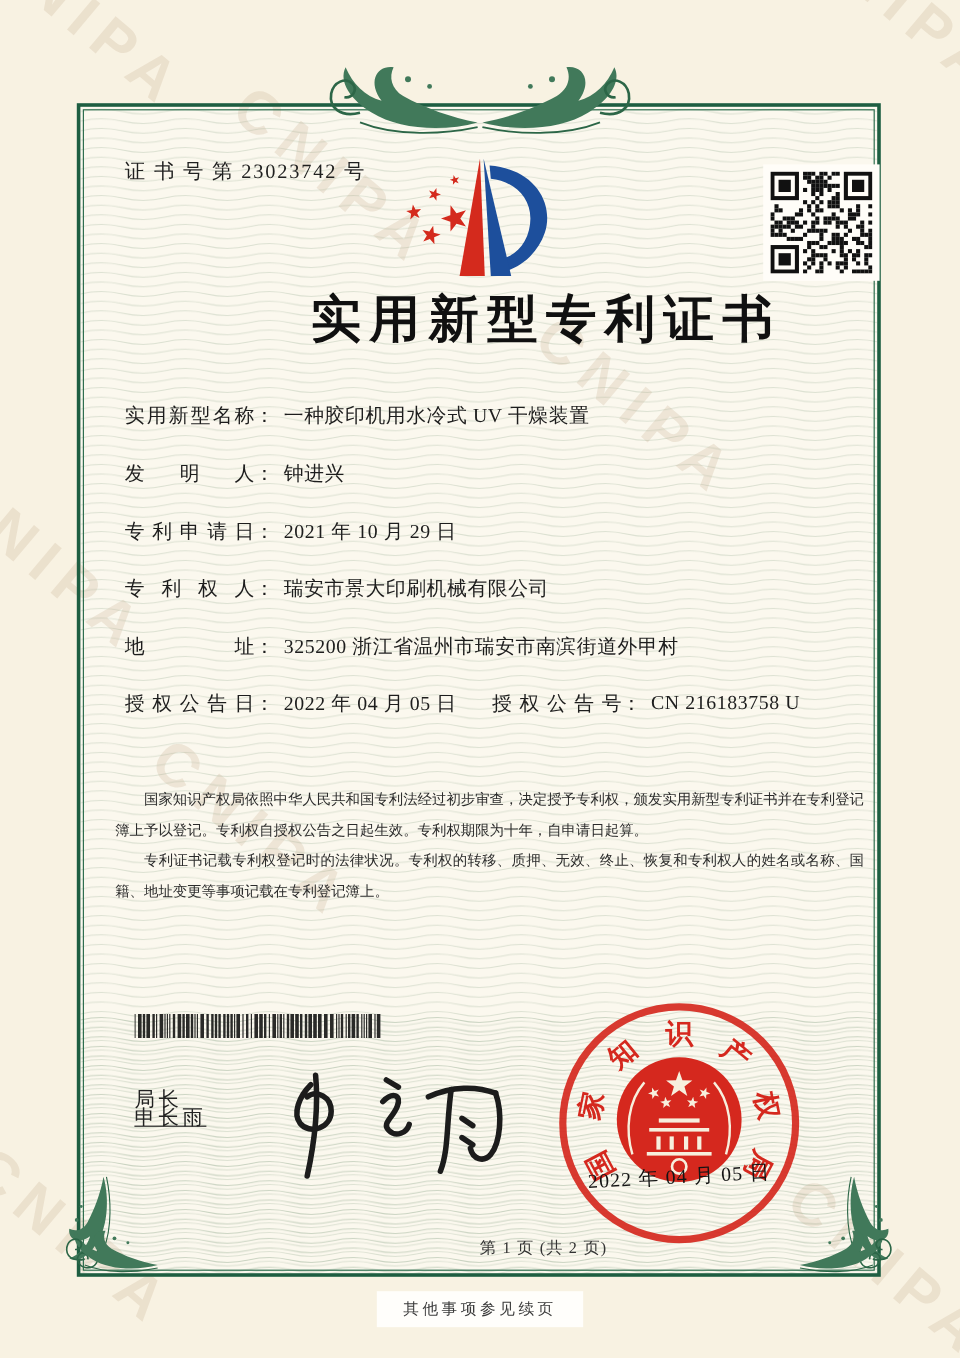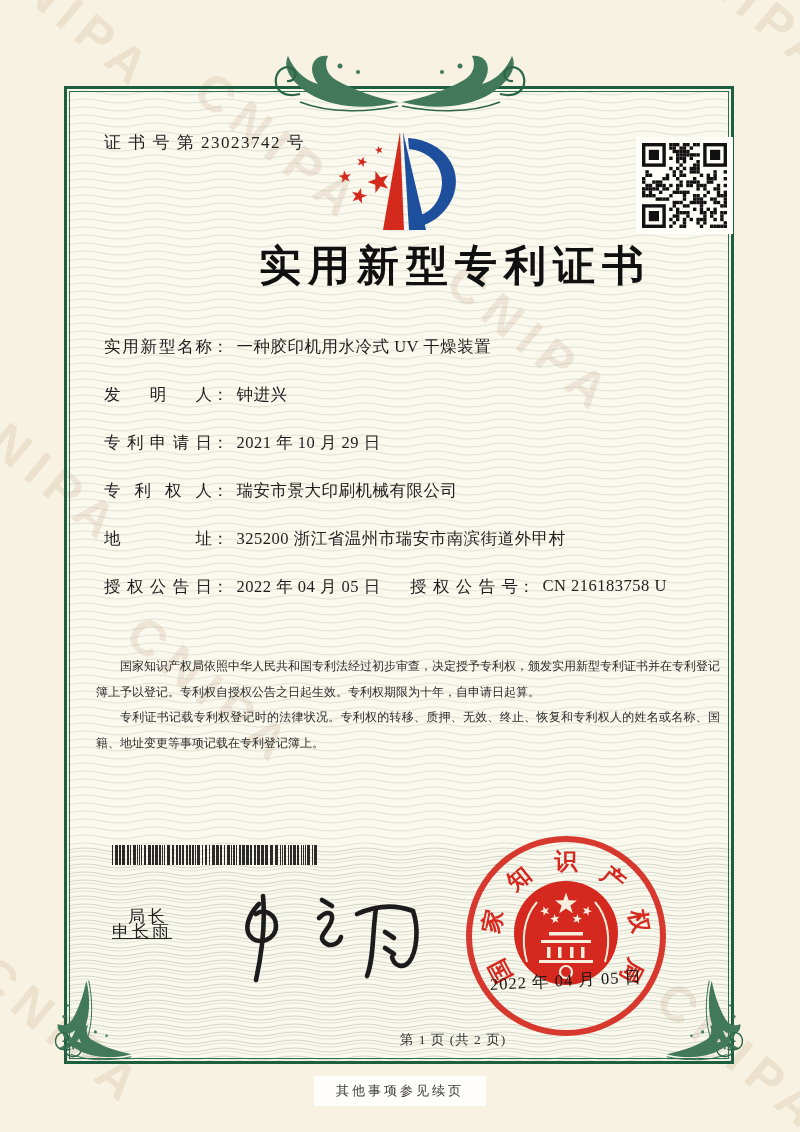--- a/index.html
+++ b/index.html
@@ -41,21 +41,21 @@
 
   
   .paras{left:96px;top:654px;width:624px;z-index:5;font-size:12px;line-height:25.5px;
          color:#2b2b2b;text-align:justify;}
   .paras p{margin:0;text-indent:2em;}
 
   .barcode{left:112px;top:845px;width:210px;height:20px;z-index:5;}
 
   
   .sig-title{left:112px;top:905px;font-size:17px;letter-spacing:3px;color:#222;z-index:5;
-             font-family:"Liberation Sans","DejaVu Sans",sans-serif;margin-left:16px;}
+             font-family:"Liberation Sans","DejaVu Sans",sans-serif;}
   .sig-name{left:112px;top:920px;font-size:17px;letter-spacing:3px;color:#222;z-index:5;
             font-family:"Liberation Sans","DejaVu Sans",sans-serif;text-decoration:underline;}
   .sig-script{left:225px;top:886px;width:215px;height:102px;z-index:5;}
 
   
   .seal{left:466px;top:836px;width:200px;height:200px;z-index:6;}
   .seal-ring{position:absolute;inset:0;border:6px solid rgba(213,40,30,.92);border-radius:50%;}
   .seal-emblem{position:absolute;left:45px;top:42px;width:110px;height:110px;}
   .seal-arc{position:absolute;left:0;top:0;width:200px;height:200px;}
   .seal-arc span{position:absolute;left:50%;top:50%;width:26px;height:26px;margin:-13px 0 0 -13px;

